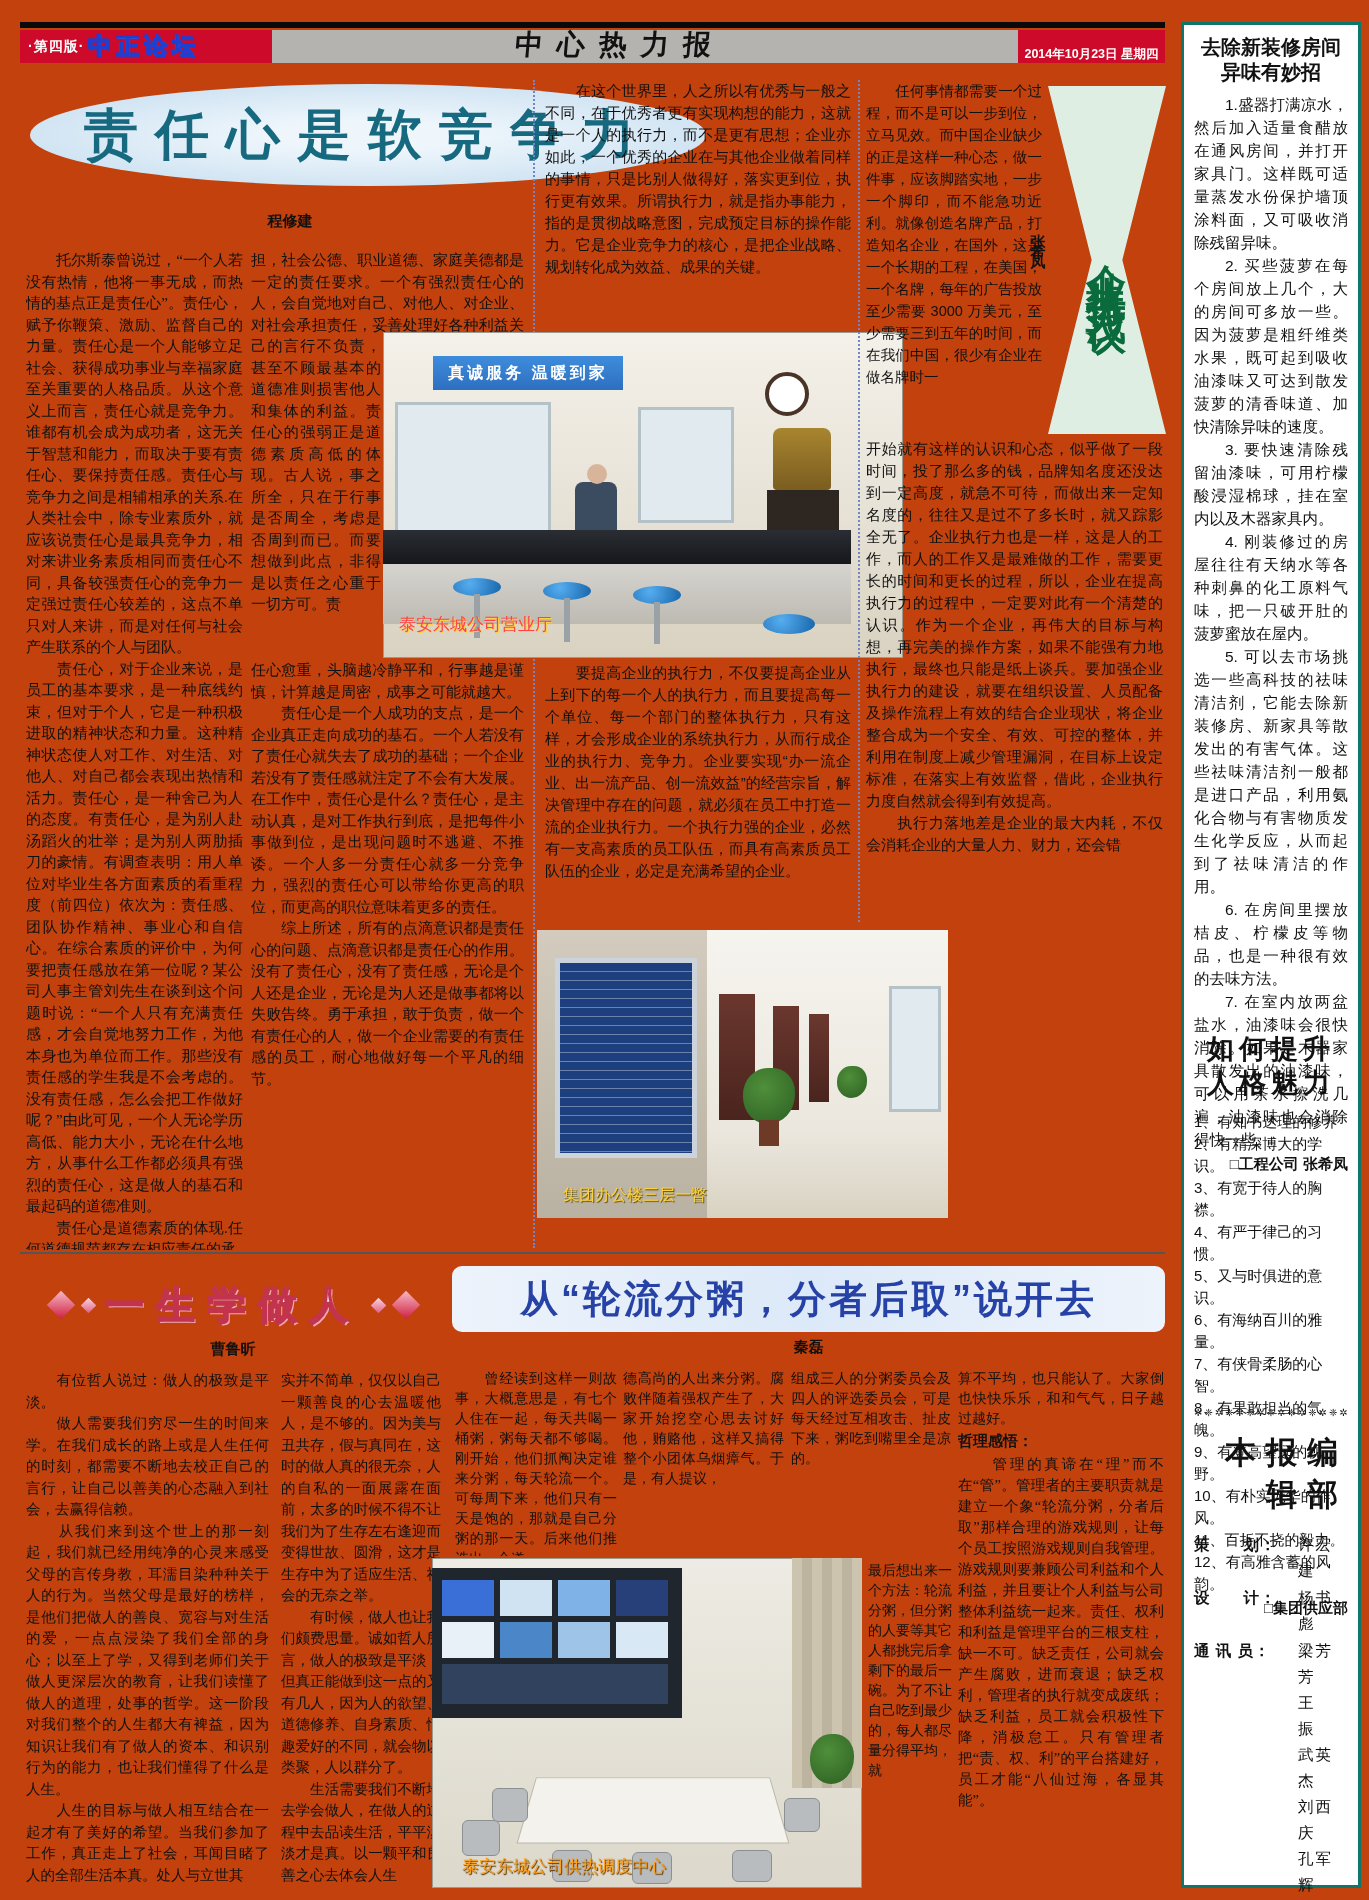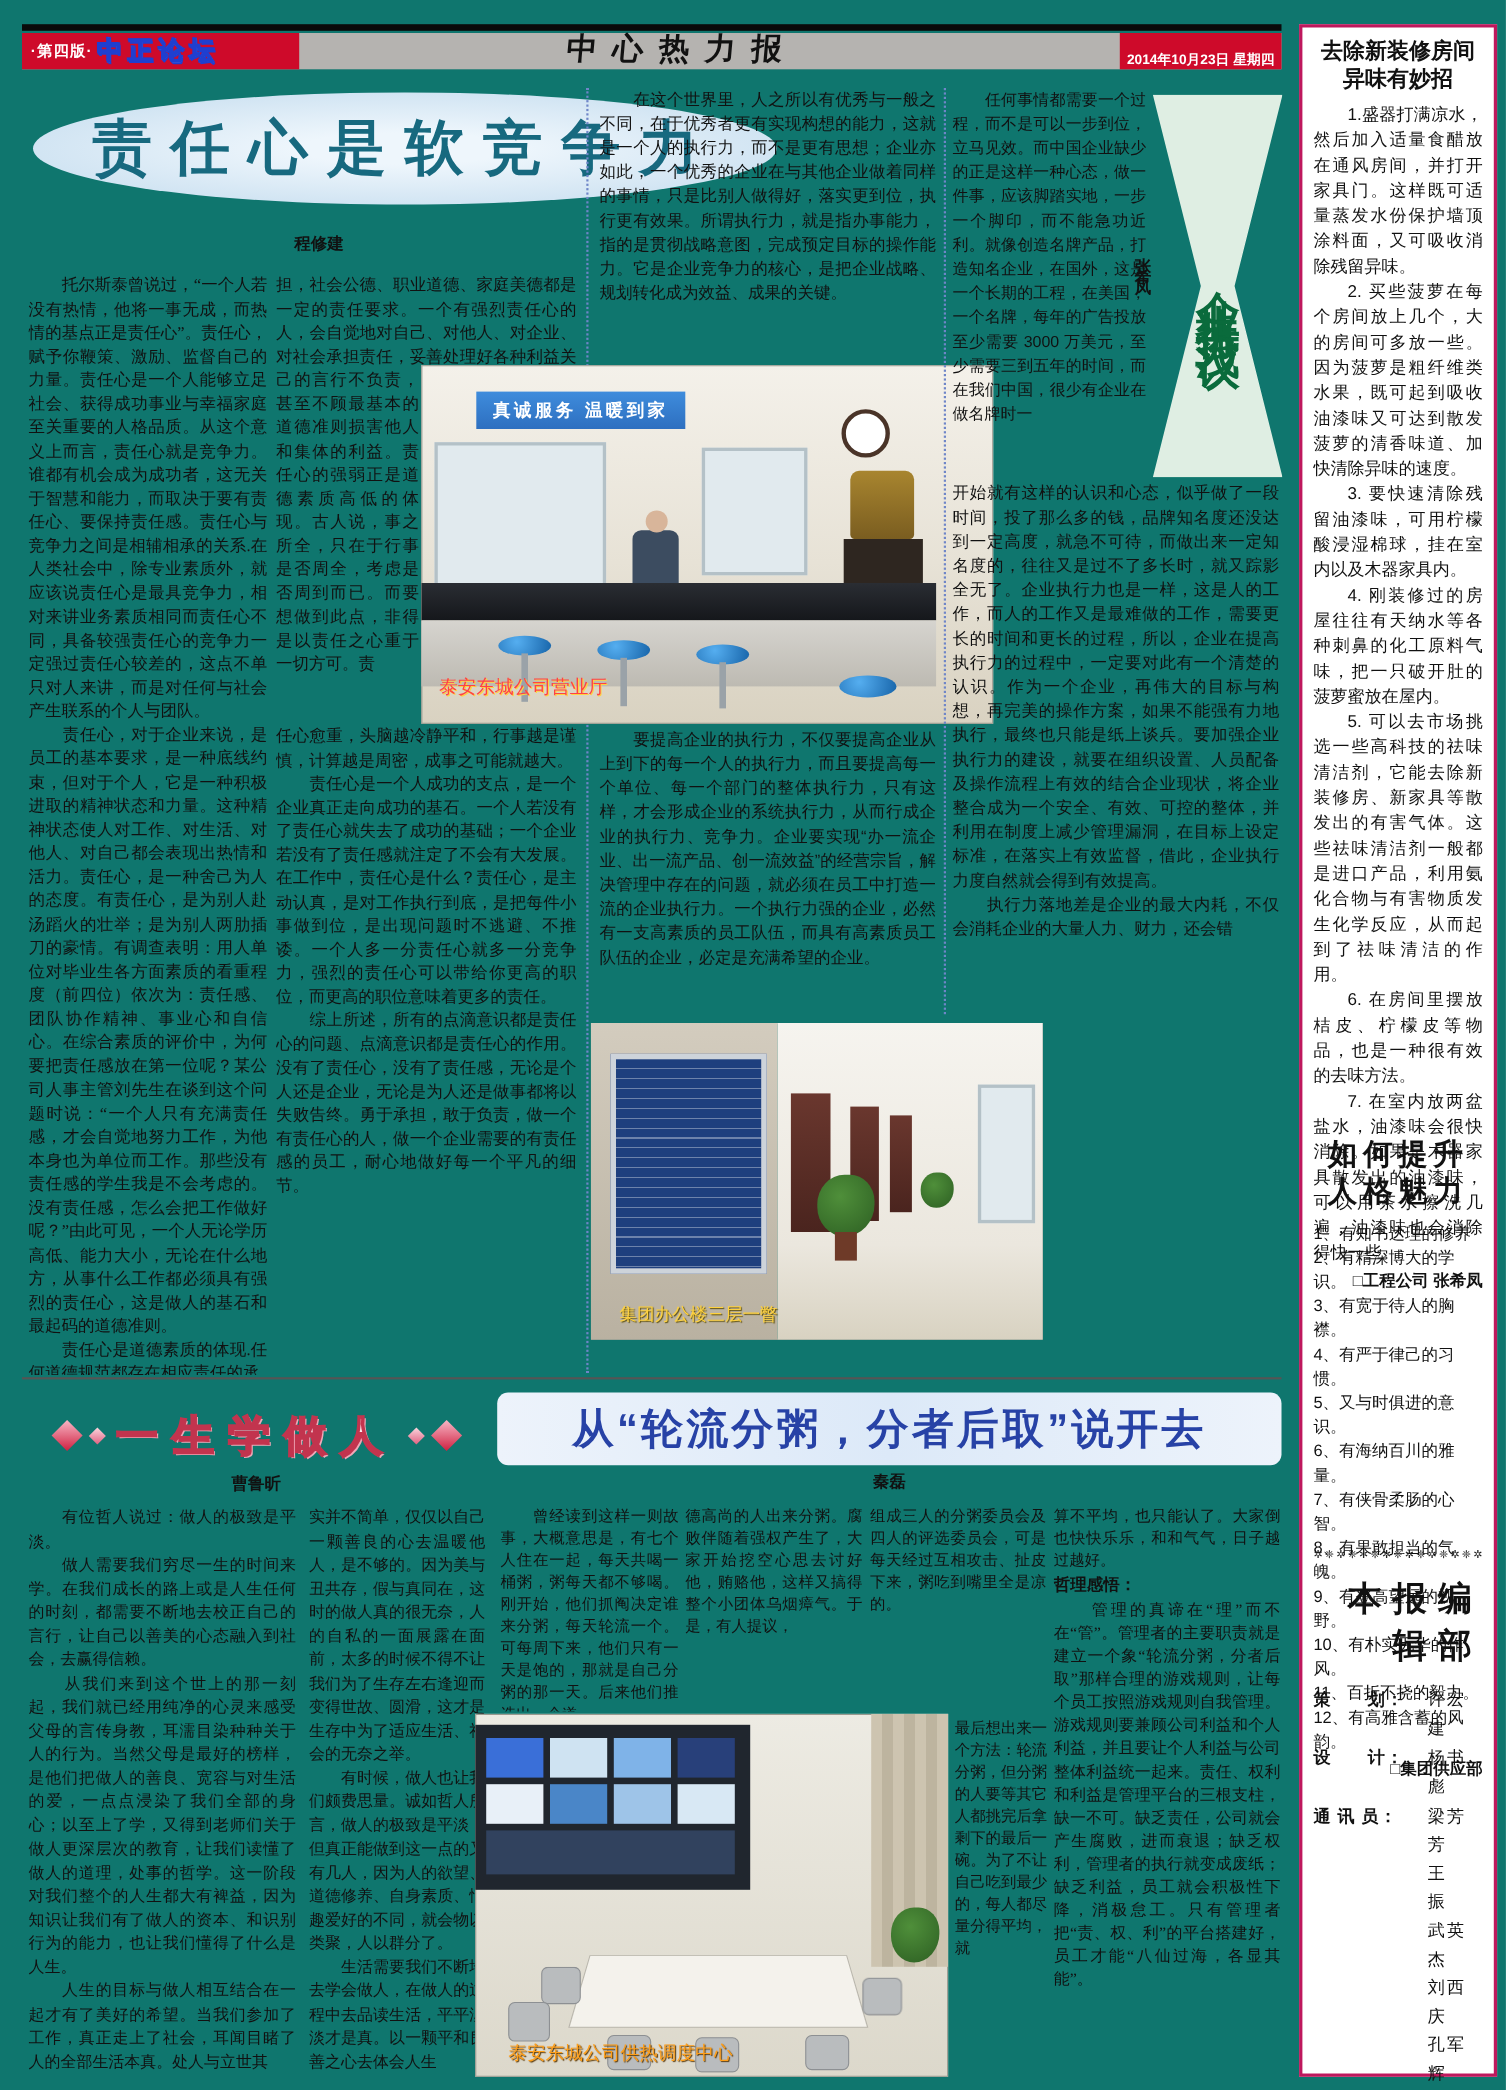--- a/index.html
+++ b/index.html
@@ -1,16 +1,16 @@
 <!DOCTYPE html>
 <html><head>
 <meta charset="utf-8">
 <style>
   html,body{margin:0;padding:0;background:#e8e8e4;}
-  .page{position:relative;width:1369px;height:1900px;margin:0 auto;background:#0f766e;
+  .page{position:relative;width:1369px;height:1900px;margin:0 auto;background:#c2410c;
         font-family:"Liberation Serif",serif;color:#111;overflow:hidden;}
   .abs{position:absolute;}
   .jc{text-align:justify;overflow:hidden;white-space:pre-line;}
   .serifcol{font-family:"Liberation Serif",serif;font-size:15px;line-height:21.5px;}
   .sanscol{font-family:"Liberation Sans",sans-serif;font-size:15px;line-height:22px;}
   
   .rule-top{background:#0a0a0a;}
   .gray-bar{background:#b5b3b0;}
   .red-box{background:#ce0a2a;color:#fff;display:flex;align-items:center;}
   .edition{font-family:"Liberation Sans",sans-serif;font-size:14px;font-weight:bold;padding:0 4px 0 8px;letter-spacing:1px;}
@@ -39,21 +39,21 @@
   .cap-orange{color:#ff9f1a;text-shadow:1px 1px 1px #553300;}
   
   .life-title{font-family:"Liberation Sans",sans-serif;font-size:38px;font-weight:900;color:#fde8ee;
               -webkit-text-stroke:2px #c2344e;letter-spacing:13px;text-shadow:2px 2px 0 #f0a8b8;white-space:nowrap;}
   .diamond{width:20px;height:20px;transform:rotate(45deg);background:linear-gradient(135deg,#f7b7c6,#cf2040);}
   .diamond.small{width:11px;height:11px;background:linear-gradient(135deg,#fbd6de,#e06080);}
   .porr-band{background:linear-gradient(90deg,#edf3fb,#dce9f8 50%,#edf3fb);border-radius:10px;
              display:flex;align-items:center;justify-content:center;}
   .porr-title{font-family:"Liberation Sans",sans-serif;font-size:38px;font-weight:900;color:#2742a6;letter-spacing:3px;white-space:nowrap;}
   
-  .sidebar{border:3px solid #be185d;background:#fff;box-sizing:border-box;}
+  .sidebar{border:3px solid #0f766e;background:#fff;box-sizing:border-box;}
   .sb-sec{position:absolute;left:0;width:100%;box-sizing:border-box;padding:0 10px;}
   .sb-title{font-family:"Liberation Sans",sans-serif;font-weight:900;text-align:center;line-height:1.25;}
   .sb-body p{margin:0;text-indent:2em;font-size:15.5px;line-height:23px;text-align:justify;font-family:"Liberation Sans",sans-serif;}
   .sb-byline{text-align:right;font-size:15px;font-weight:bold;font-family:"Liberation Sans",sans-serif;margin-top:4px;}
   .charm-items{font-family:"Liberation Sans",sans-serif;font-size:15px;line-height:22px;}
   .sb-divider{font-size:10px;letter-spacing:2px;color:#222;white-space:nowrap;overflow:hidden;text-align:center;}
   .board-title{font-family:"Liberation Serif",serif;font-weight:bold;font-size:31px;letter-spacing:10px;text-align:right;}
   .role-row{display:flex;font-family:"Liberation Sans",sans-serif;font-size:15.5px;line-height:26px;margin-bottom:1px;gap:18px;}
   .role-label{width:86px;flex:none;font-weight:bold;letter-spacing:1px;}
   .role-names{white-space:pre-line;letter-spacing:2px;}

